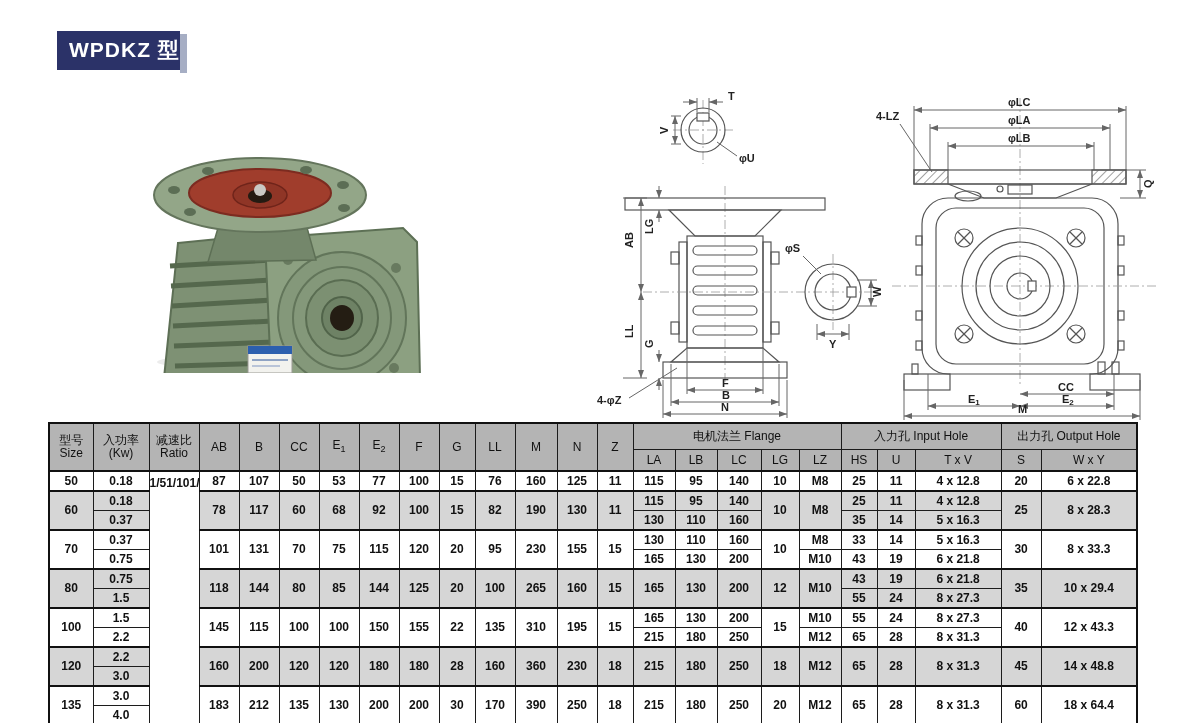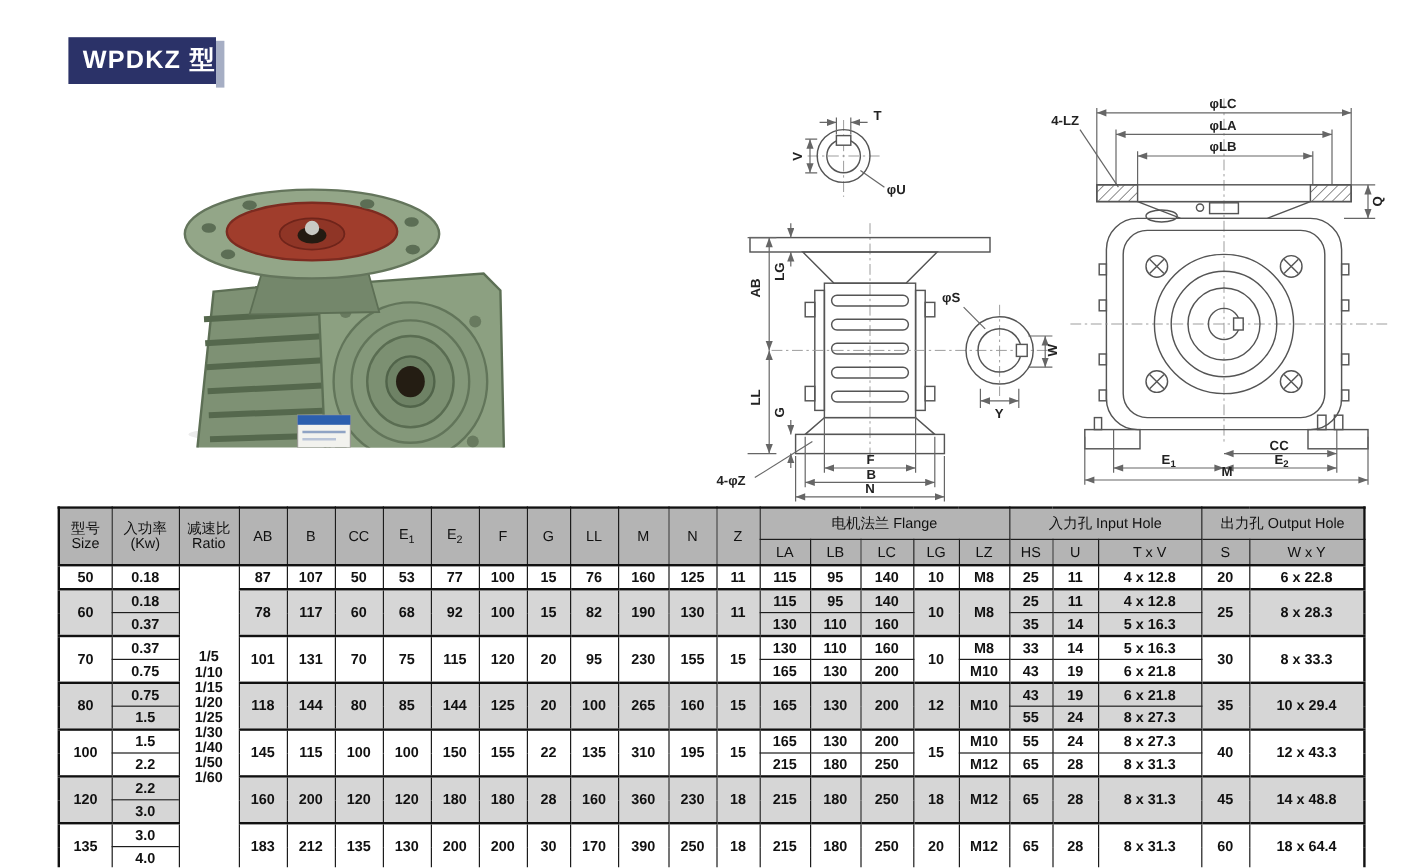--- a/index.html
+++ b/index.html
@@ -8,42 +8,42 @@
 
   
   .title-badge{position:absolute;left:57px;top:31px;background:#2b3268;color:#fff;
 за    font:bold 21px "Liberation Sans",sans-serif;padding:5px 0 6px 12px;letter-spacing:1px;}
   .title-badge{font:bold 21px "Liberation Sans",sans-serif;}
   .title-badge::after{content:"";position:absolute;right:-7px;top:3px;height:100%;width:7px;background:#a6aec4;}
 
   
   .photo-wrap{position:absolute;left:100px;top:138px;}
   .draw-front{position:absolute;left:585px;top:86px;}
-  .draw-side{position:absolute;left:868px;top:70px;text-decoration:underline;}
+  .draw-side{position:absolute;left:868px;top:86px;text-decoration:underline;}
   .lbl{font:bold 11px "Liberation Sans",sans-serif;fill:#222;}
   .part{stroke:#555;fill:none;stroke-width:1.2;}
   .partf{stroke:#555;fill:#fff;stroke-width:1.2;}
   .dim{stroke:#666;fill:none;stroke-width:1;}
   .cl{stroke:#999;fill:none;stroke-width:0.8;stroke-dasharray:9 3 2 3;}
 
   
   .spec-table{position:absolute;left:48px;top:422px;}
   table{border-collapse:collapse;table-layout:fixed;width:1088px;
         font:bold 12px "Liberation Sans",sans-serif;color:#111;}
   td,th{border:1px solid #1c1c1c;text-align:center;vertical-align:middle;
         padding:0;height:18px;line-height:1.05;overflow:hidden;}
   table{border:2px solid #111;}
   thead th{background:#b4b4b4;font-weight:normal;}
   thead tr:first-child th{height:25px;}
   thead tr:last-child th{height:20px;}
   thead{border-bottom:2px solid #111;}
   tr.sh td{background:#d6d6d6;}
   tr.gt td{border-top:2px solid #111;}
   td.ratio{background:#fff !important;}
-  .ratio-list{display:flex;flex-direction:column;justify-content:center;height:243px;}
+  .ratio-list{display:flex;flex-direction:row;justify-content:flex-start;height:243px;}
   sub{font-size:9px;}
 </style>
 </head>
 <body>
 
 <div class="page">
 
   <div class="title-badge">WPDKZ 型</div>
 
   <div class="photo-wrap">

